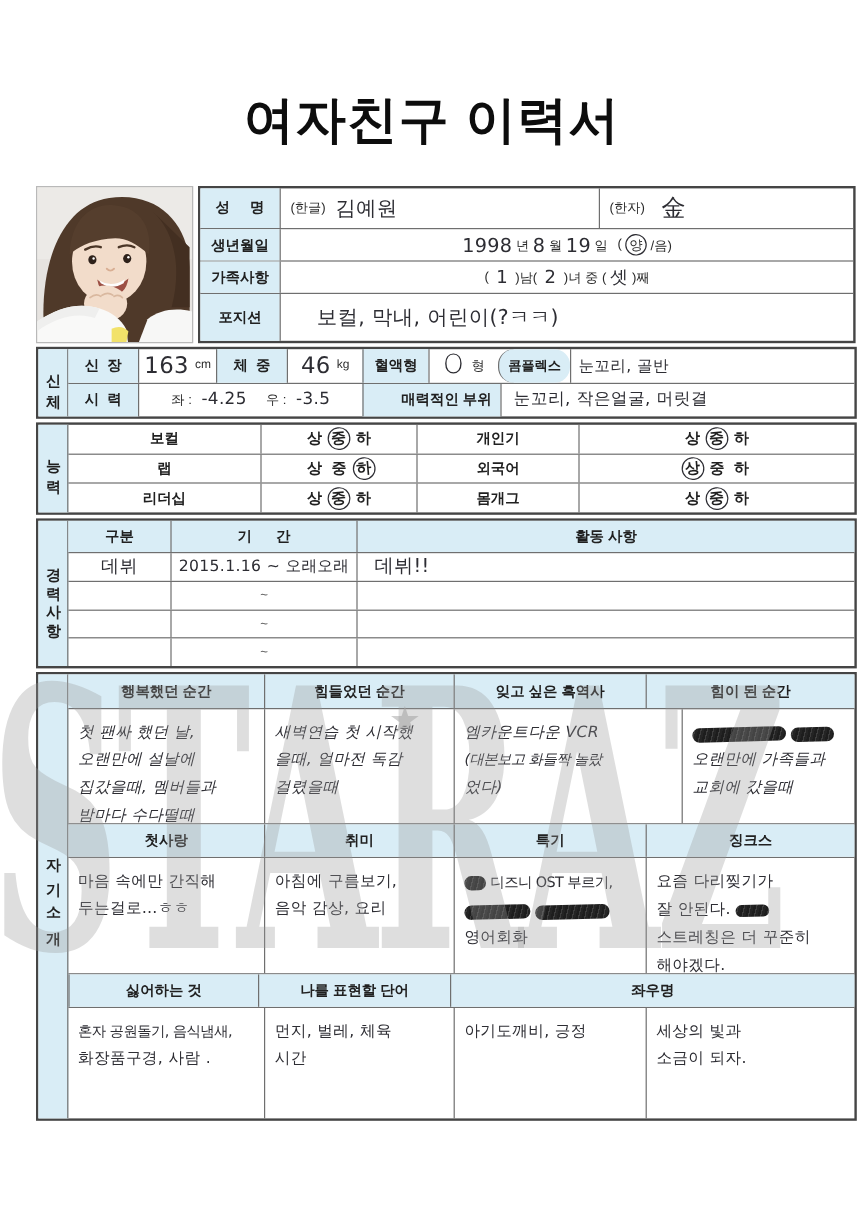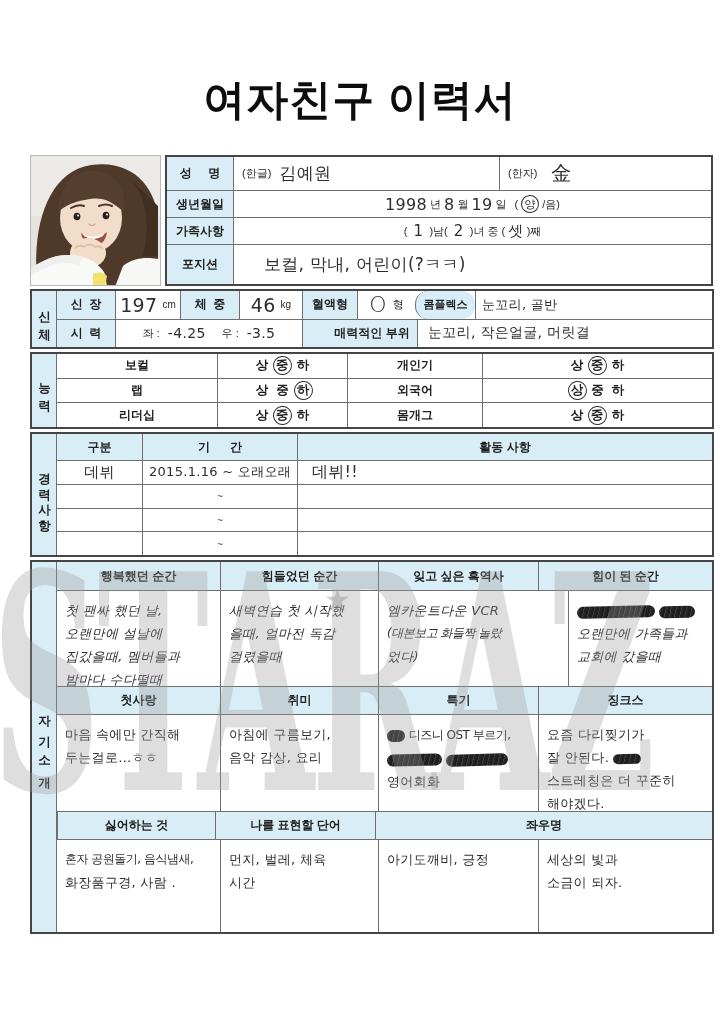--- a/index.html
+++ b/index.html
@@ -189,21 +189,21 @@
 <div class="sec" style="left:30px; top:289px; width:684px; height:60px;">
   <div class="sideCol">
       <span class="sideTxt">신체</span>
     </div>
   <div class="grow">
     <div class="r first" style="flex:1;">
       <div class="c first blue" style="flex:0 0 58px;">
           <span class="plbl">신  장</span>
         </div>
       <div class="c" style="flex:0 0 65px;">
-        <span class="hw" style="font-size:19px;">197</span>
+        <span class="hw" style="font-size:19px;">163</span>
         <span class="psm" style="margin-left:5px; font-size:10px;">cm</span>
       </div>
       <div class="c blue" style="flex:0 0 59px;">
           <span class="plbl">체  중</span>
         </div>
       <div class="c" style="flex:0 0 63px;">
         <span class="hw" style="font-size:19px;">46</span>
         <span class="psm" style="margin-left:5px; font-size:10px;">kg</span>
       </div>
       <div class="c blue" style="flex:0 0 55px;">

